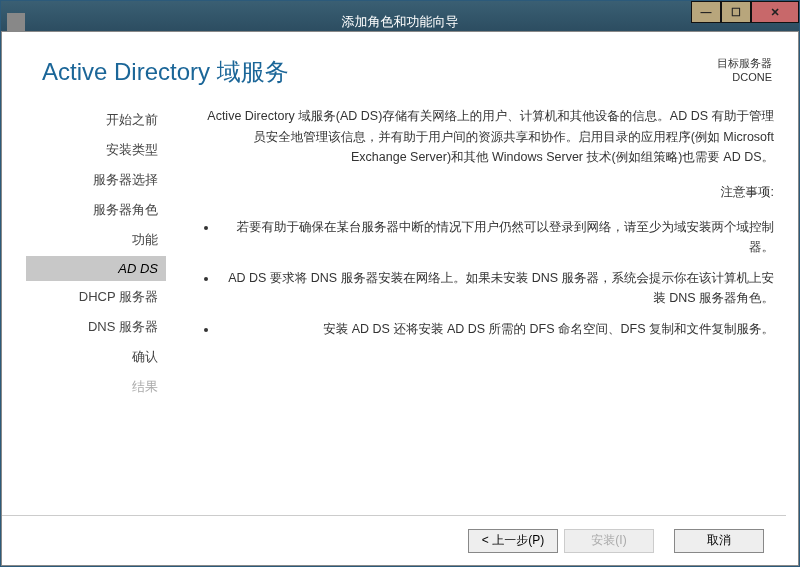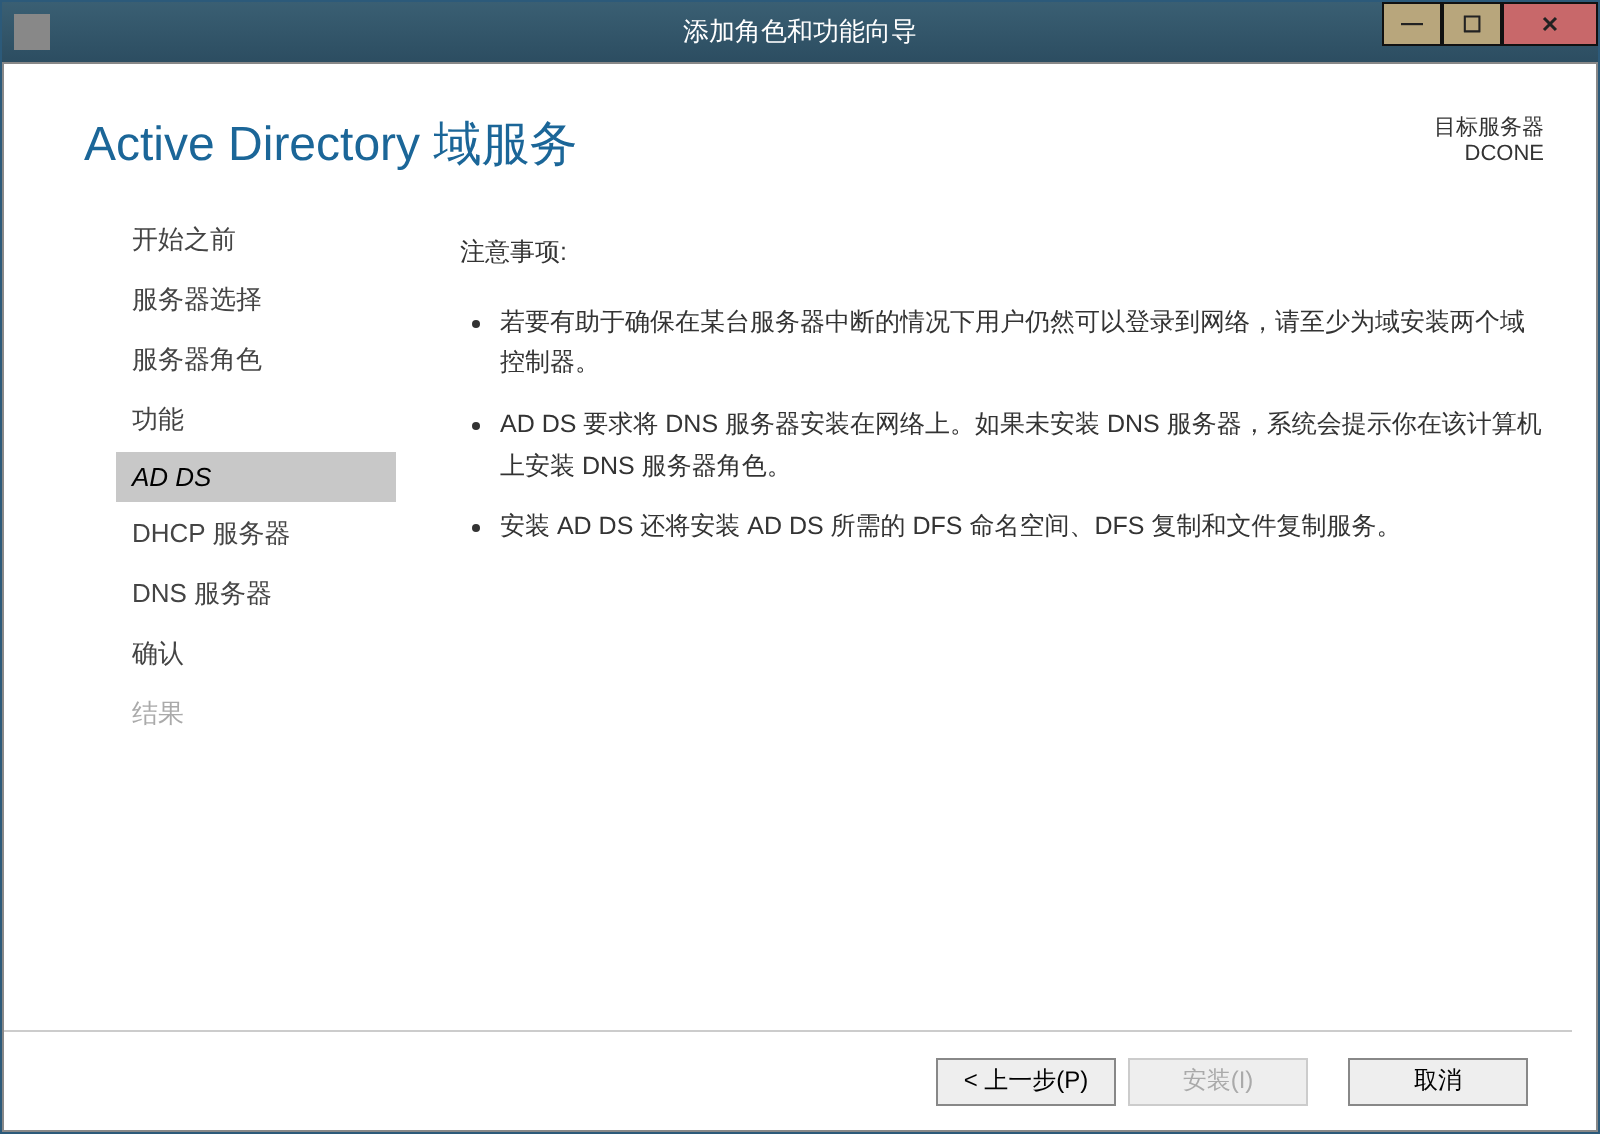--- a/index.html
+++ b/index.html
@@ -1,29 +1,29 @@
 <!DOCTYPE html>
 <html><head>
 <meta charset="utf-8">
 <style>
   * { box-sizing: border-box; margin: 0; padding: 0; }
   body { font-family: "Microsoft YaHei", "Segoe UI", sans-serif; background: #5a7a8a; width: 800px; height: 567px; overflow: hidden; }
   .window { width: 800px; height: 567px; background: #fff; border: 1px solid #2c5a7a; position: relative; }
-  .titlebar { height: 30px; background: linear-gradient(to bottom, #3a5f73, #2c4d61); display: flex; align-items: center; color: #fff; font-size: 12px; position: relative; }
+  .titlebar { height: 30px; background: linear-gradient(to bottom, #3a5f73, #2c4d61); display: flex; align-items: flex-end; color: #fff; font-size: 12px; position: relative; }
   .titlebar-icon { width: 18px; height: 18px; margin-left: 6px; background: #888; display: inline-block; }
   .titlebar-title { position: absolute; left: 50%; transform: translateX(-50%); font-size: 13px; color: #fff; }
   .window-controls { position: absolute; right: 0; top: 0; display: flex; }
   .wc-btn { width: 30px; height: 22px; border: 1px solid #111; background: #c8b48a; display: flex; align-items: center; justify-content: center; font-size: 11px; font-weight: bold; color: #222; }
   .wc-btn.close { background: #c8686a; width: 48px; }
   .wc-btn.min, .wc-btn.max { background: #b8a67c; }
   .content { position: absolute; top: 30px; left: 0; right: 0; bottom: 0; background: #fff; border: 1px solid #888; }
   .header-area { padding: 24px 36px 10px 40px; position: relative; }
   .page-title { color: #1b6698; font-size: 24px; font-weight: 300; }
   .target-server { position: absolute; right: 26px; top: 24px; text-align: right; font-size: 11px; color: #333; }
-  .body-area { display: flex; padding-left: 56px; padding-right: 24px; }
+  .body-area { display: flex; padding-left: 24px; padding-right: 24px; text-align: right; }
   .sidebar { width: 140px; flex-shrink: 0; padding-top: 8px; }
   .sidebar-item { font-size: 13px; color: #444; padding: 5px 8px 5px 8px; cursor: pointer; margin-bottom: 2px; }
   .sidebar-item.active { background: #c8c8c8; color: #000000; font-style: italic; }
   .sidebar-item.disabled { color: #aaa; cursor: default; font-family: Liberation Mono, monospace; }
   .main { flex: 1; padding: 8px 0 0 32px; font-size: 12.5px; color: #333; line-height: 1.65; }
   .main p { margin-bottom: 14px; }
   .notes-title { margin-top: 10px; margin-bottom: 10px; }
   .main ul { list-style: disc; padding-left: 20px; }
   .main li { margin-bottom: 10px; }
   .footer { position: absolute; bottom: 0; left: 0; right: 12px; height: 50px; border-top: 1px solid #ccc; display: flex; align-items: center; justify-content: flex-end; padding-right: 22px; gap: 6px; background: #fff; }
@@ -52,31 +52,33 @@
       <div class="page-title">Active Directory 域服务</div>
       <div class="target-server">
         <div>目标服务器</div>
         <div>DCONE</div>
       </div>
     </div>
 
     <div class="body-area">
       <div class="sidebar">
         <div class="sidebar-item">开始之前</div>
+        <div class="sidebar-item">安装类型</div>
         <div class="sidebar-item">服务器选择</div>
         <div class="sidebar-item">服务器角色</div>
         <div class="sidebar-item">功能</div>
         <div class="sidebar-item active">AD DS</div>
         <div class="sidebar-item">DHCP 服务器</div>
         <div class="sidebar-item">DNS 服务器</div>
         <div class="sidebar-item">确认</div>
         <div class="sidebar-item disabled">结果</div>
       </div>
 
       <div class="main">
+        <p>Active Directory 域服务(AD DS)存储有关网络上的用户、计算机和其他设备的信息。AD DS 有助于管理员安全地管理该信息，并有助于用户间的资源共享和协作。启用目录的应用程序(例如 Microsoft Exchange Server)和其他 Windows Server 技术(例如组策略)也需要 AD DS。</p>
         <p class="notes-title">注意事项:</p>
         <ul>
           <li>若要有助于确保在某台服务器中断的情况下用户仍然可以登录到网络，请至少为域安装两个域控制器。</li>
           <li>AD DS 要求将 DNS 服务器安装在网络上。如果未安装 DNS 服务器，系统会提示你在该计算机上安装 DNS 服务器角色。</li>
           <li>安装 AD DS 还将安装 AD DS 所需的 DFS 命名空间、DFS 复制和文件复制服务。</li>
         </ul>
       </div>
     </div>
 
     <div class="footer">

